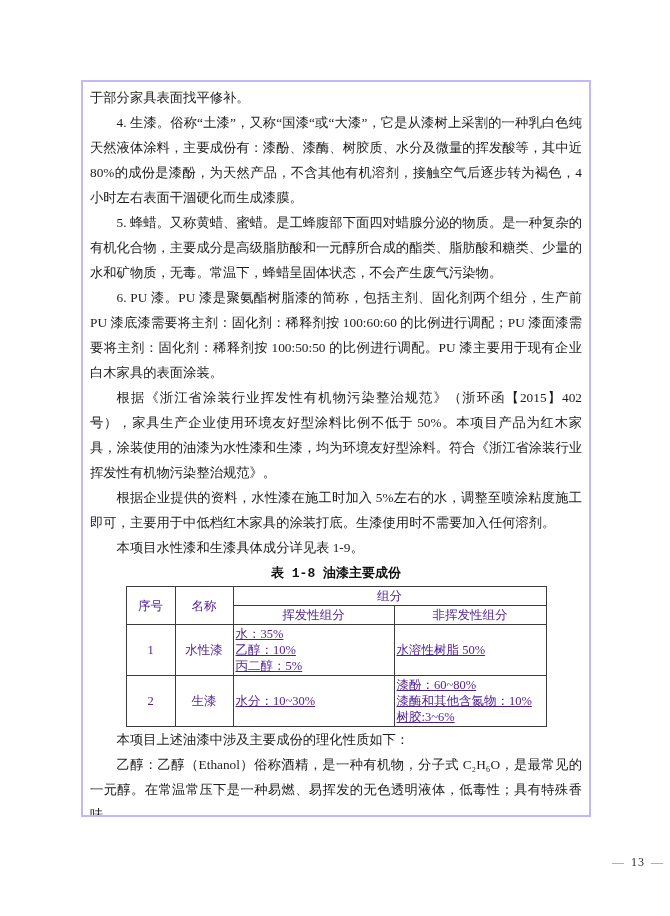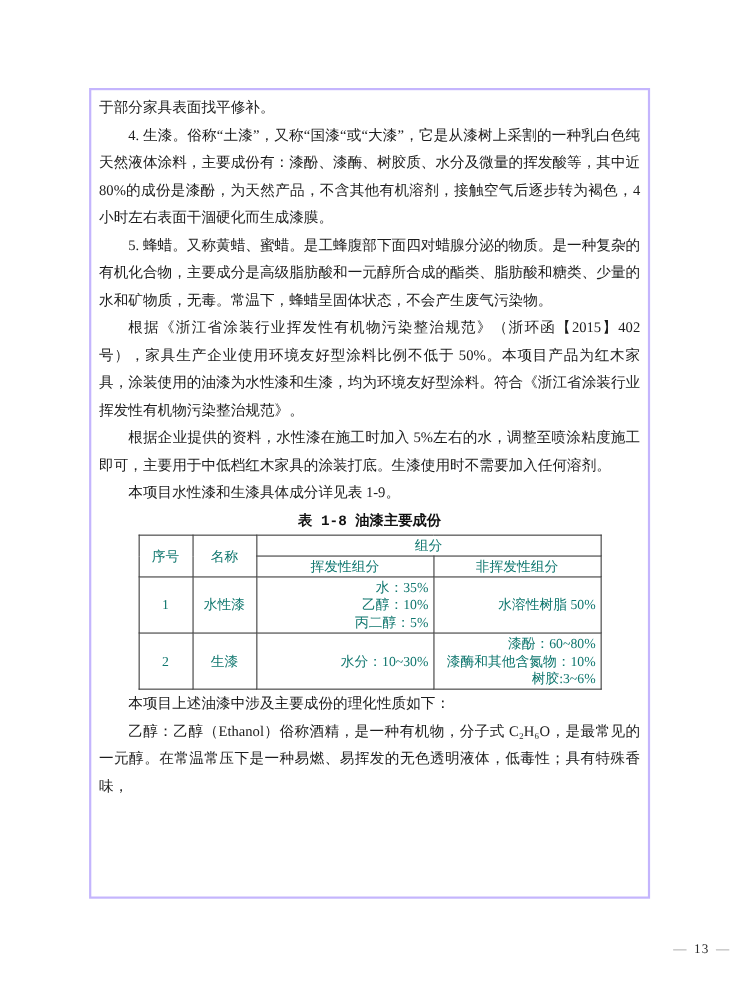--- a/index.html
+++ b/index.html
@@ -17,44 +17,45 @@
     word-break:normal;
   }
   p.indent{text-indent:2em;}
   .caption{
     margin:5px 0 3px 0;text-align:center;
     font-family:Liberation Mono, monospace;
     font-weight:bold;font-size:13px;line-height:18px;color:#111;
   }
   table.paint{
     width:420px;margin:0 auto;border-collapse:collapse;table-layout:fixed;
-    font-size:12.5px;color:#0f766e;
+    font-size:12.5px;color:#4c1d95;
   }
   table.paint td{
     border:1px solid #3c3c3c;text-align:center;vertical-align:middle;
     padding:1px 2px;line-height:16px;
   }
   table.paint td.cell-left{
-    text-align:right;padding-left:2px;padding-right:4px;white-space:pre-line;
+    text-align:left;padding-left:2px;padding-right:4px;white-space:pre-line;text-decoration:underline;
   }
   .after{}
   .page-no{
     position:absolute;top:854px;left:0;width:100%;text-align:right;
     font-size:12px;line-height:16px;letter-spacing:1px;color:#2a2a2a;
   }
   .page-no .dash{color:#8a8a8a;padding:0 6px;}
 </style>
 </head>
 <body>
 
 <div class="frame">
   <div class="body-text">
     <p>于部分家具表面找平修补。</p>
     <p class="indent">4. 生漆。俗称“土漆”，又称“国漆“或“大漆”，它是从漆树上采割的一种乳白色纯天然液体涂料，主要成份有：漆酚、漆酶、树胶质、水分及微量的挥发酸等，其中近 80%的成份是漆酚，为天然产品，不含其他有机溶剂，接触空气后逐步转为褐色，4 小时左右表面干涸硬化而生成漆膜。</p>
     <p class="indent">5. 蜂蜡。又称黄蜡、蜜蜡。是工蜂腹部下面四对蜡腺分泌的物质。是一种复杂的有机化合物，主要成分是高级脂肪酸和一元醇所合成的酯类、脂肪酸和糖类、少量的水和矿物质，无毒。常温下，蜂蜡呈固体状态，不会产生废气污染物。</p>
+    <p class="indent">6. PU 漆。PU 漆是聚氨酯树脂漆的简称，包括主剂、固化剂两个组分，生产前 PU 漆底漆需要将主剂：固化剂：稀释剂按 100:60:60 的比例进行调配；PU 漆面漆需要将主剂：固化剂：稀释剂按 100:50:50 的比例进行调配。PU 漆主要用于现有企业白木家具的表面涂装。</p>
     <p class="indent">根据《浙江省涂装行业挥发性有机物污染整治规范》（浙环函【2015】402 号），家具生产企业使用环境友好型涂料比例不低于 50%。本项目产品为红木家具，涂装使用的油漆为水性漆和生漆，均为环境友好型涂料。符合《浙江省涂装行业挥发性有机物污染整治规范》。</p>
     <p class="indent">根据企业提供的资料，水性漆在施工时加入 5%左右的水，调整至喷涂粘度施工即可，主要用于中低档红木家具的涂装打底。生漆使用时不需要加入任何溶剂。</p>
     <p class="indent">本项目水性漆和生漆具体成分详见表 1-9。</p>
   </div>
 
   <div class="caption">表 1-8 油漆主要成份</div>
 
   <table class="paint">
     <colgroup>
       <col style="width:49px">

